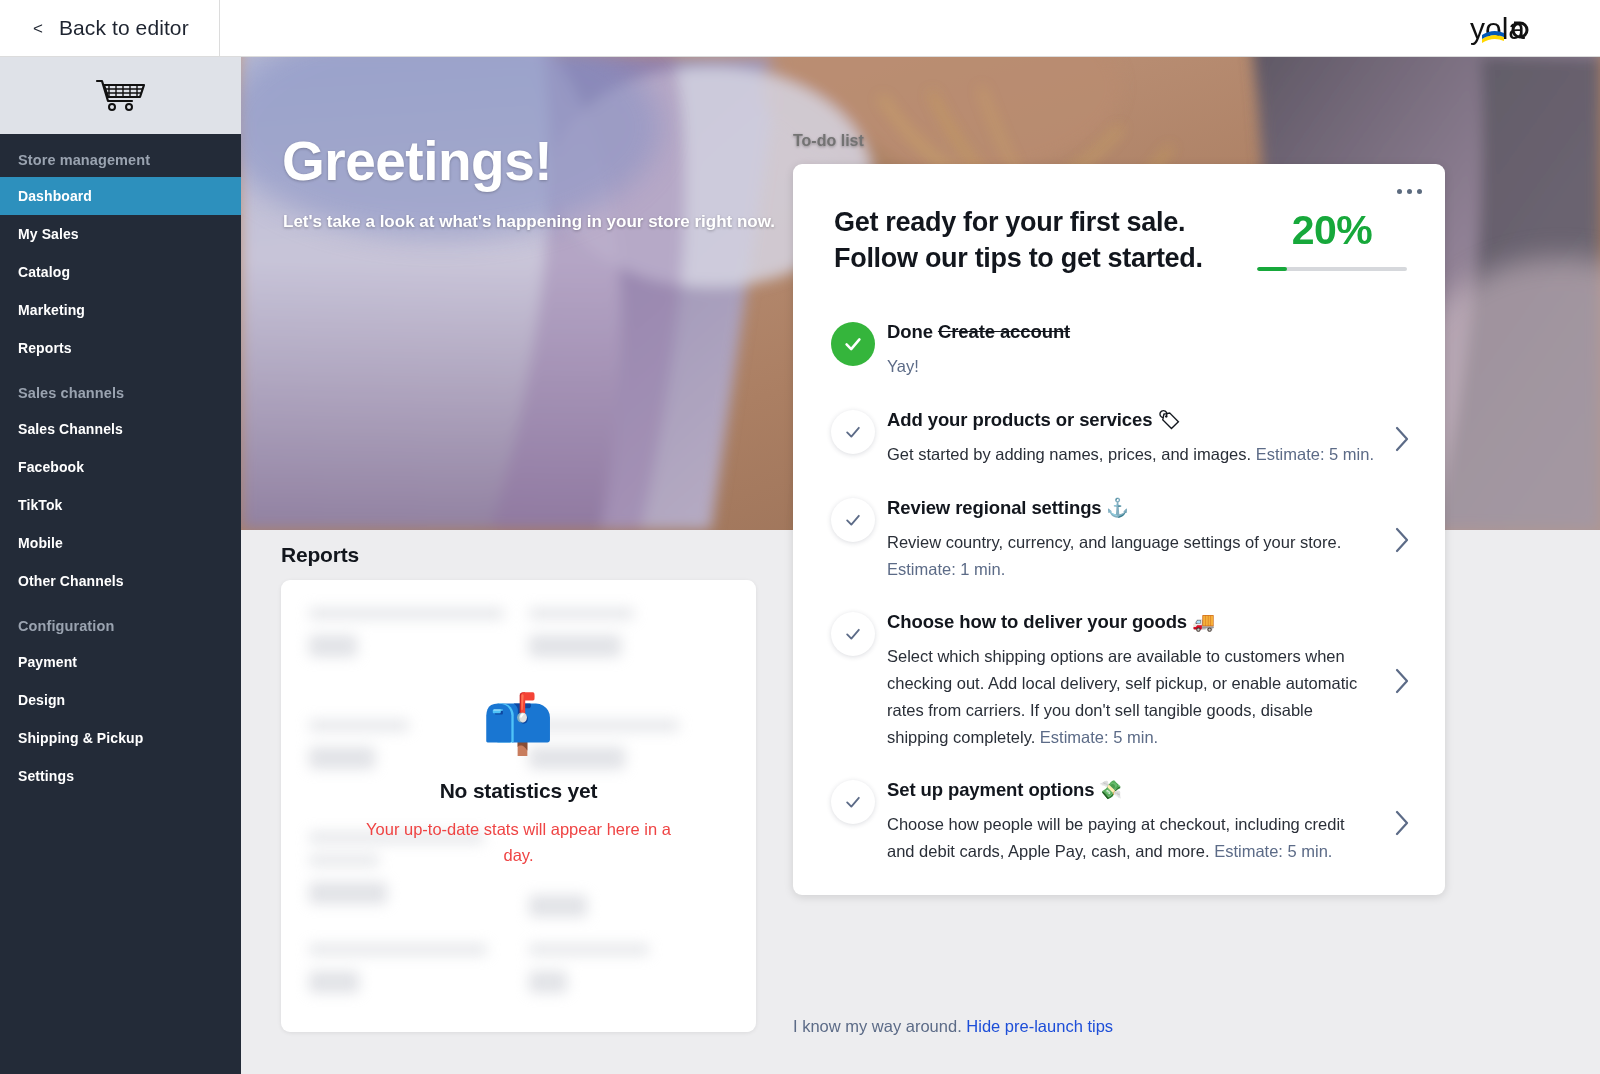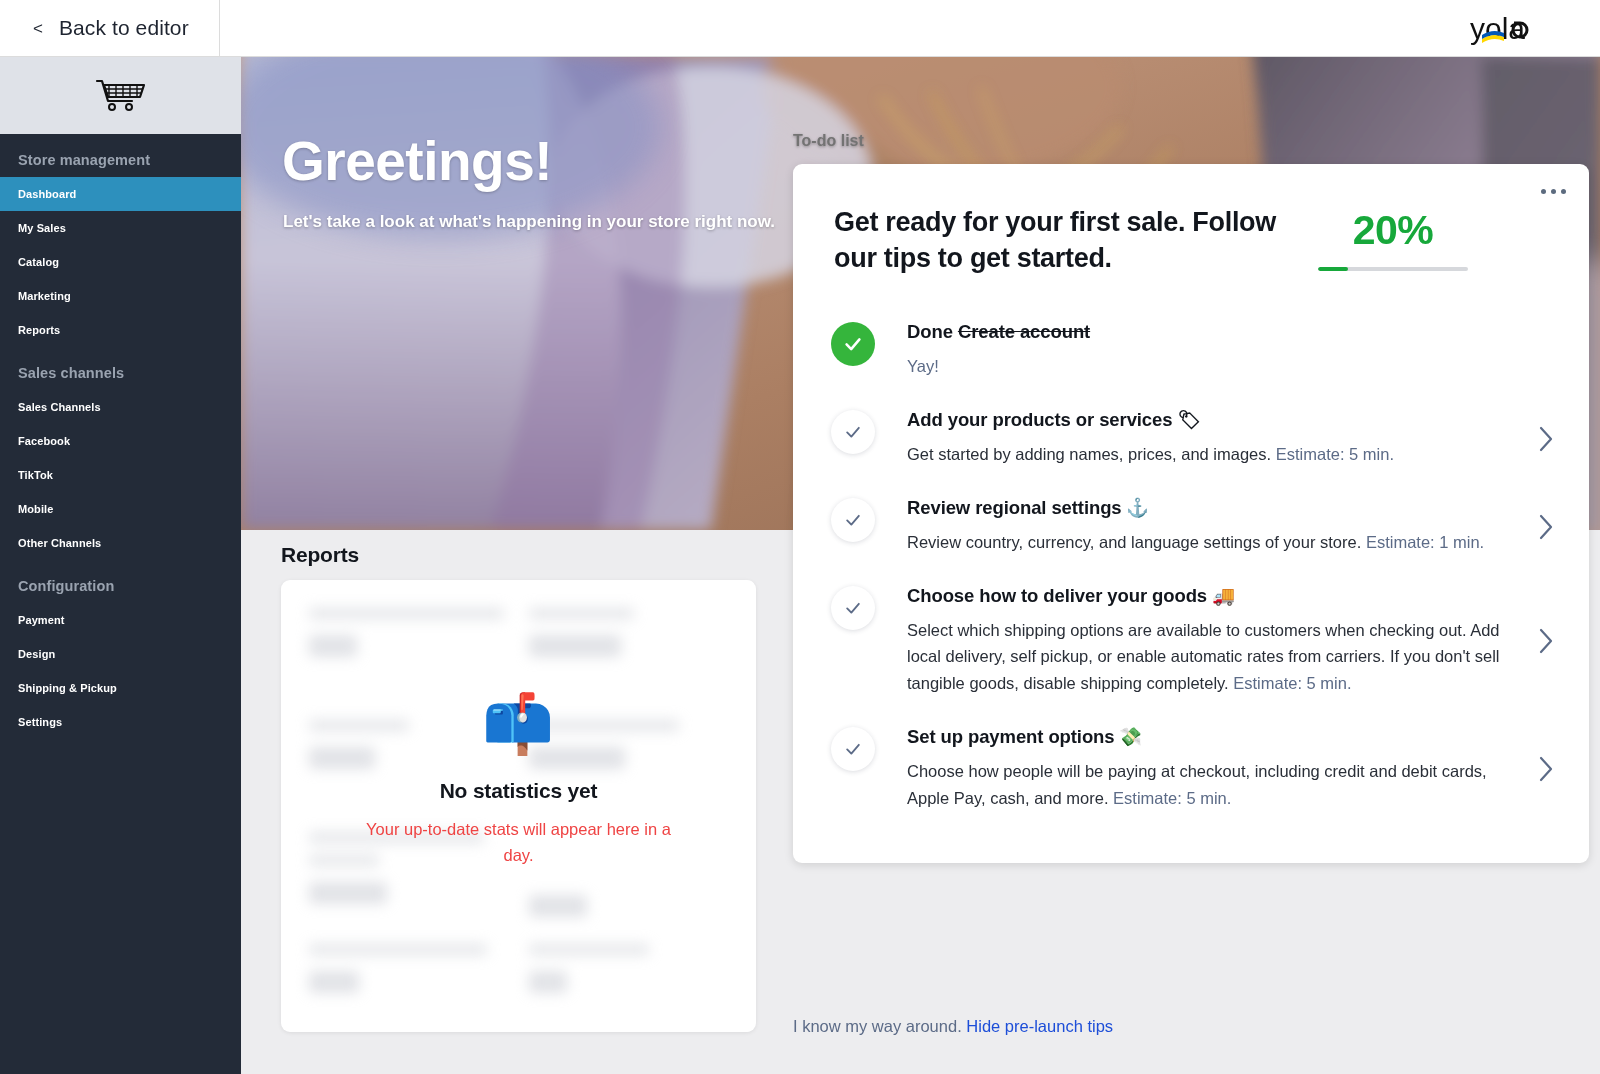--- a/index.html
+++ b/index.html
@@ -50,21 +50,21 @@
   .cart-block {
     height: 77px; background: #dfe2e8;
     display: flex; align-items: center; justify-content: center;
   }
   .cart-block svg { display: block; }
   .nav-section-title {
     font-size: 14.5px; color: #9aa3b0; font-weight: 700;
     padding: 18px 0 9px 18px; letter-spacing: .1px;
   }
   .nav-item {
-    display: block; font-size: 11px; color: #ffffff;
+    display: block; font-size: 14px; color: #ffffff;
     font-weight: 700; padding: 11px 0 11px 18px;
     cursor: pointer; letter-spacing: .1px;
   }
   .nav-item.active { background: #2d90bd; }
 
   
   .hero {
     position: absolute; left: 241px; top: 57px;
     width: 1359px; height: 473px;
     overflow: hidden; z-index: 5;
@@ -86,24 +86,24 @@
 
   
   .todo-label {
     position: absolute; left: 793px; top: 132px;
     font-size: 16px; font-weight: 700; color: #737373;
     text-shadow: 0 1px 3px rgba(0,0,0,.35);
     z-index: 12;
   }
   .todo-card {
     position: absolute; left: 793px; top: 164px;
-    width: 796px;
+    width: 652px;
     background: #ffffff; border-radius: 9px;
     box-shadow: 0 2px 10px rgba(0,0,0,.13);
-    padding: 40px 0 38px 0;
+    padding: 40px 0 16px 0;
     z-index: 12;
   }
   .todo-head {
     display: flex; align-items: flex-start;
     padding: 0 38px 0 41px;
   }
   .todo-head h2 {
     font-size: 27px; font-weight: 700; color: #12161d;
     line-height: 1.34; letter-spacing: -.3px; flex: 1;
     max-width: 470px;
@@ -143,21 +143,21 @@
     width: 44px; height: 44px; border-radius: 50%;
     flex-shrink: 0; display: flex; align-items: center;
     justify-content: center; margin-top: 2px;
   }
   .check.done { background: #35b53c; }
   .check.todo {
     background: #ffffff;
     box-shadow: 0 1px 5px rgba(40,50,70,.17);
   }
   .check svg { display: block; }
-  .todo-body { flex: 1; margin-left: 32px; padding-right: 10px; }
+  .todo-body { flex: 1; margin-left: 12px; padding-right: 10px; }
   .todo-item-title {
     font-size: 18.5px; font-weight: 700; color: #12161d;
     line-height: 1.3; margin-bottom: 9px; letter-spacing: -.1px;
   }
   .todo-item-title .struck { text-decoration: line-through; }
   .todo-item-desc {
     font-size: 16.5px; color: #2a2f38; line-height: 1.62;
   }
   .todo-item-desc .est { color: #5c6b87; }
   .todo-item-desc.yay { color: #5c6b87; }

